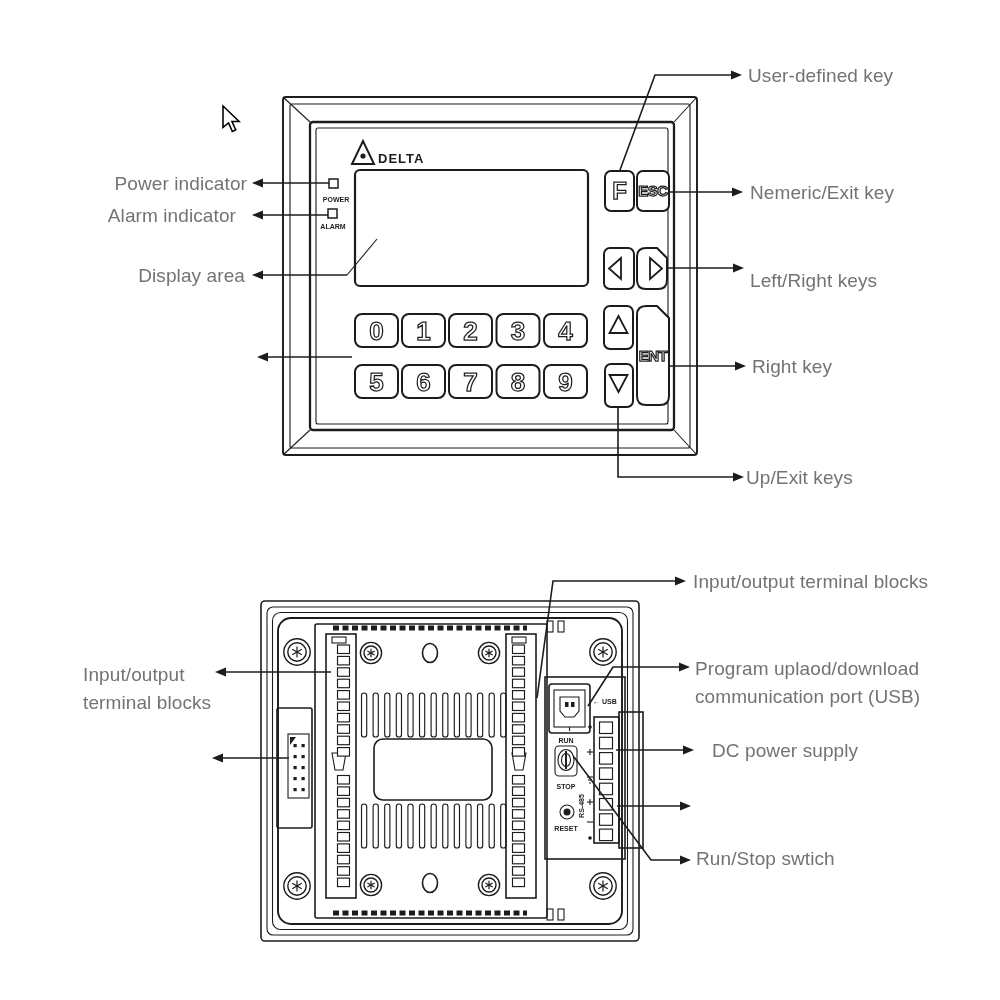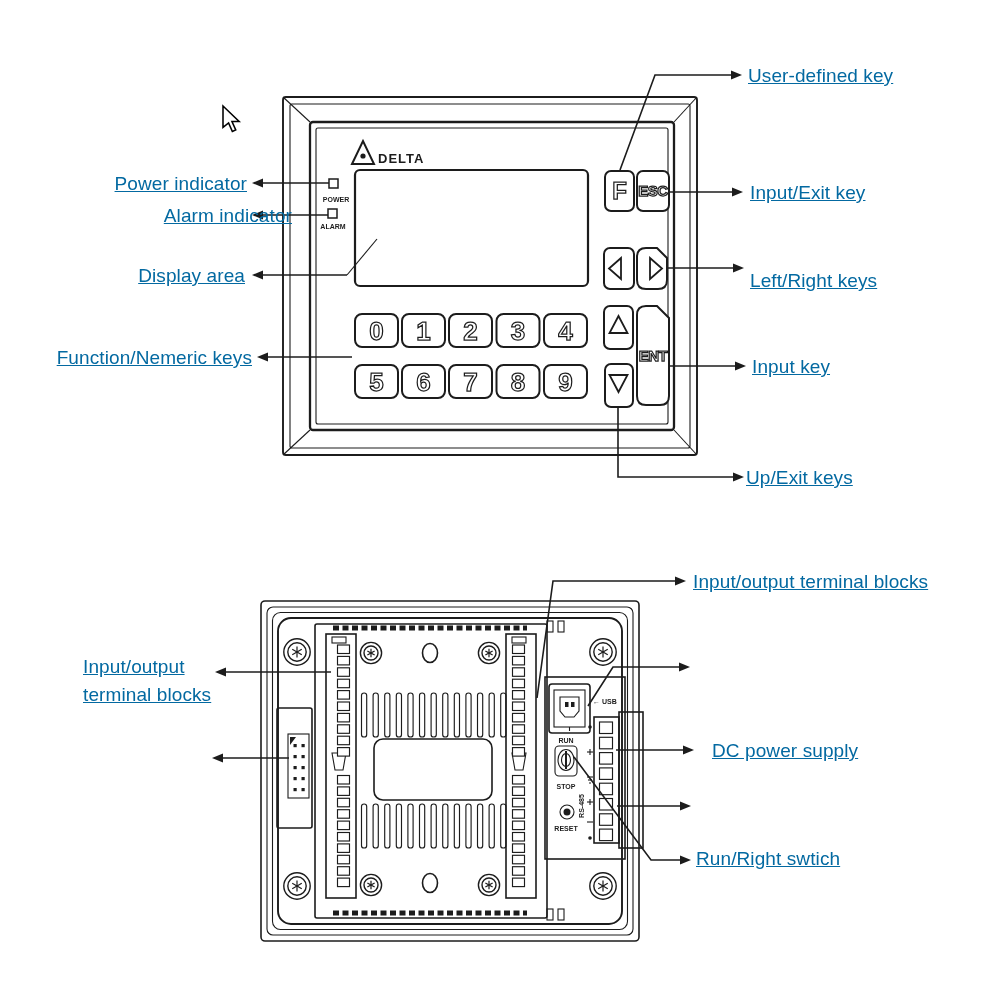--- a/index.html
+++ b/index.html
@@ -1,22 +1,22 @@
 <!DOCTYPE html>
 <html><head>
 <meta charset="utf-8">
 <style>
   html,body{margin:0;padding:0;background:#fff;}
   .stage{position:relative;width:1000px;height:1000px;background:#fff;overflow:hidden;
          font-family:"Liberation Sans",sans-serif;}
   .stage svg{position:absolute;left:0;top:0;}
-  .callout{position:absolute;font-size:19px;line-height:21px;color:#0369a1;
-           white-space:pre-line;letter-spacing:0.1px;text-decoration:underline;}
+  .callout{position:absolute;font-size:19px;line-height:21px;color:#737373;
+           white-space:pre-line;letter-spacing:0.1px;}
   .callout.r{text-align:left;}
-  .lh28{line-height:28px;}
+  .lh28{line-height:28px;margin-top:8px;}
   .lh27{line-height:27px;}
   
   .art{fill:#ffffff;stroke:#1c1c1c;}
   .ln{fill:none;stroke:#1c1c1c;stroke-width:1.6;}
   .thin{fill:none;stroke:#1c1c1c;stroke-width:1.1;}
   .mid{fill:none;stroke:#1c1c1c;stroke-width:1.6;}
   .heavy{fill:#fff;stroke:#1c1c1c;stroke-width:2.3;}
   .frame{fill:#fff;stroke:#1c1c1c;stroke-width:1.9;}
   .key{fill:#fff;stroke:#1c1c1c;stroke-width:2;}
   .tri{fill:#fff;stroke:#1c1c1c;stroke-width:1.8;}
@@ -383,28 +383,29 @@
           <polygon class="ah" points="691,806 680,801.5 680,810.5"></polygon>
         </g>
     <g>
           <polyline class="ln" points="680,860 651,860 574,757"></polyline>
           <polygon class="ah" points="691,860 680,855.5 680,864.5"></polygon>
         </g>
   </g>
 </svg>
 
 <div class="callout r" style="right:753px;top:173px">Power indicator</div>
-<div class="callout r" style="right:708px;top:205px">Alarm indicator</div>
+<div class="callout r" style="right:764px;top:205px">Alarm indicator</div>
 <div class="callout r" style="right:755px;top:265px">Display area</div>
-<div class="callout r" style="right:748px;top:347px">Function/Nemeric keys</div>
 <div class="callout" style="left:748px;top:65px">User-defined key</div>
-<div class="callout" style="left:750px;top:182px">Input/Exit key</div>
+<div class="callout" style="left:750px;top:182px">Nemeric/Exit key</div>
 <div class="callout" style="left:750px;top:270px">Left/Right keys</div>
-<div class="callout" style="left:752px;top:356px">Input key</div>
+<div class="callout" style="left:752px;top:356px">Right key</div>
 <div class="callout" style="left:746px;top:467px">Up/Exit keys</div>
 
 <div class="callout lh28" style="left:83px;top:653px">Input/output
 terminal blocks</div>
 <div class="callout" style="left:693px;top:571px">Input/output terminal blocks</div>
+<div class="callout lh28" style="left:695px;top:647px">Program uplaod/download
+communication port (USB)</div>
 <div class="callout" style="left:712px;top:740px">DC power supply</div>
-<div class="callout" style="left:696px;top:848px">Run/Right swtich</div>
+<div class="callout" style="left:696px;top:848px">Run/Stop swtich</div>
 
 </div>
 
 </body></html>

